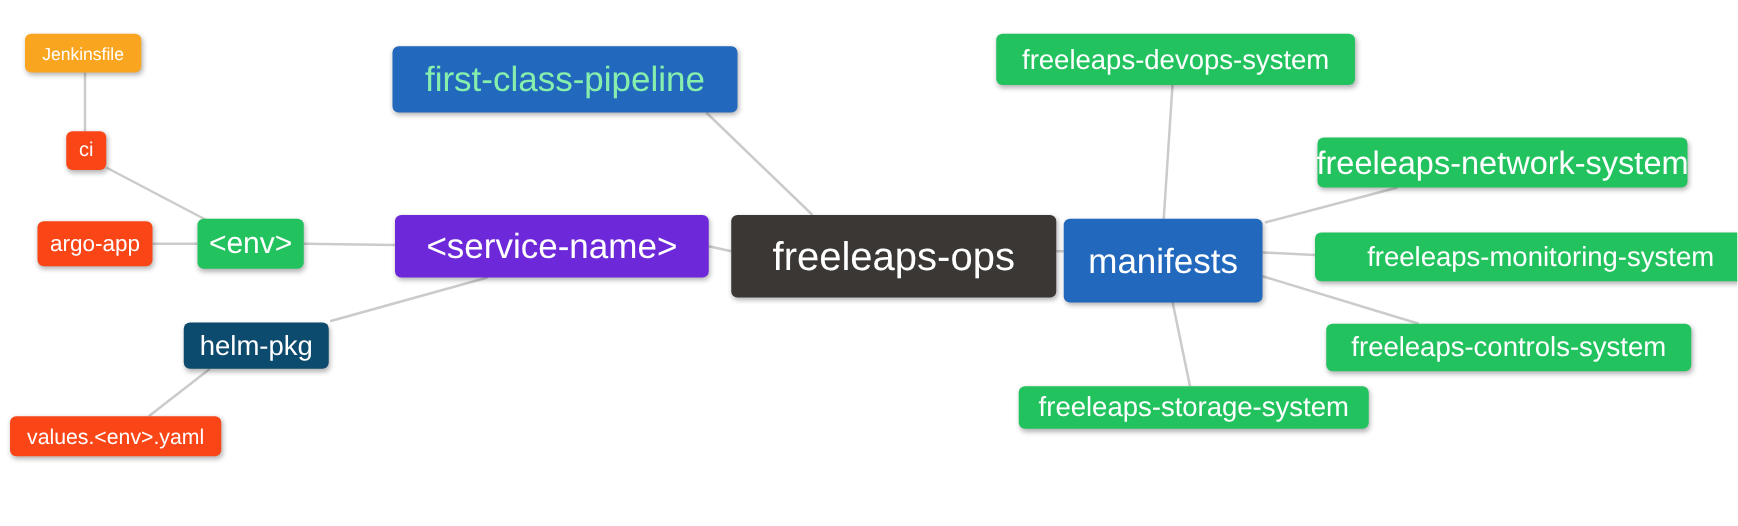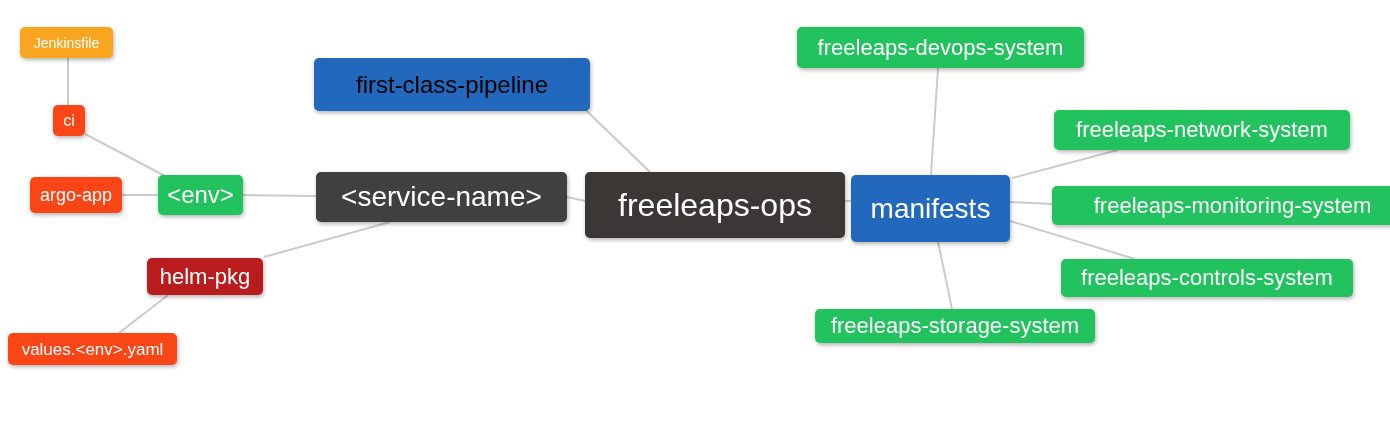--- a/index.html
+++ b/index.html
@@ -60,28 +60,28 @@
       <line x1="565" y1="90" x2="650" y2="172" stroke="#CBCBCB" stroke-width="2"></line>
       <line x1="845" y1="201" x2="851" y2="201" stroke="#CBCBCB" stroke-width="2"></line>
       <line x1="938" y1="68" x2="931" y2="175" stroke="#CBCBCB" stroke-width="2"></line>
       <line x1="1012" y1="178" x2="1118" y2="150" stroke="#CBCBCB" stroke-width="2"></line>
       <line x1="1010" y1="202" x2="1052" y2="204" stroke="#CBCBCB" stroke-width="2"></line>
       <line x1="1010" y1="221" x2="1135" y2="259" stroke="#CBCBCB" stroke-width="2"></line>
       <line x1="935" y1="227" x2="952" y2="309" stroke="#CBCBCB" stroke-width="2"></line>
     </svg>
   <div id="node-layer">
       <div class="node" style="left: 585px; top: 172px; width: 260px; height: 66px; font-size: 32px; background: rgb(58, 55, 53); color: rgb(255, 255, 255);">freeleaps-ops</div>
-      <div class="node" style="left: 314px; top: 37px; width: 276px; height: 53px; font-size: 24px; background: rgb(34, 104, 189); color: #000000; margin-top: 21px;">first-class-pipeline</div>
-      <div class="node" style="left: 316px; top: 172px; width: 251px; height: 50px; font-size: 28px; background: #404040; color: rgb(255, 255, 255);">&lt;service-name&gt;</div>
+      <div class="node" style="left: 314px; top: 37px; width: 276px; height: 53px; font-size: 28px; background: rgb(34, 104, 189); color: #86efac;">first-class-pipeline</div>
+      <div class="node" style="left: 316px; top: 172px; width: 251px; height: 50px; font-size: 28px; background: #6d28d9; color: rgb(255, 255, 255);">&lt;service-name&gt;</div>
       <div class="node" style="left: 851px; top: 175px; width: 159px; height: 67px; font-size: 28px; background: rgb(34, 104, 189); color: rgb(255, 255, 255);">manifests</div>
       <div class="node" style="left: 158px; top: 175px; width: 85px; height: 40px; font-size: 24px; background: rgb(34, 195, 94); color: rgb(255, 255, 255);">&lt;env&gt;</div>
-      <div class="node" style="left: 147px; top: 258px; width: 116px; height: 37px; font-size: 22px; background: #b91c1c; color: rgb(255, 255, 255);">helm-pkg</div>
+      <div class="node" style="left: 147px; top: 258px; width: 116px; height: 37px; font-size: 22px; background: #0c4a6e; color: rgb(255, 255, 255);">helm-pkg</div>
       <div class="node" style="left: 53px; top: 105px; width: 32px; height: 31px; font-size: 16px; background: rgb(250, 69, 23); color: rgb(255, 255, 255);">ci</div>
       <div class="node" style="left: 30px; top: 177px; width: 92px; height: 36px; font-size: 18px; background: rgb(250, 69, 23); color: rgb(255, 255, 255); text-align: right;">argo-app</div>
       <div class="node" style="left: 20px; top: 27px; width: 93px; height: 31px; font-size: 14px; background: rgb(249, 165, 31); color: rgb(255, 255, 255);">Jenkinsfile</div>
       <div class="node" style="left: 8px; top: 333px; width: 169px; height: 32px; font-size: 17px; background: rgb(250, 69, 23); color: rgb(255, 255, 255);">values.&lt;env&gt;.yaml</div>
       <div class="node" style="left: 797px; top: 27px; width: 287px; height: 41px; font-size: 22px; background: rgb(34, 195, 94); color: rgb(255, 255, 255);">freeleaps-devops-system</div>
-      <div class="node" style="left: 1054px; top: 110px; width: 296px; height: 40px; font-size: 22px; background: rgb(34, 195, 94); color: rgb(255, 255, 255);">freeleaps-network-system</div>
+      <div class="node" style="left: 1054px; top: 110px; width: 296px; height: 40px; font-size: 26px; background: rgb(34, 195, 94); color: rgb(255, 255, 255);">freeleaps-network-system</div>
       <div class="node" style="left: 1052px; top: 186px; width: 361px; height: 39px; font-size: 22px; background: rgb(34, 195, 94); color: rgb(255, 255, 255);">freeleaps-monitoring-system</div>
       <div class="node" style="left: 1061px; top: 259px; width: 292px; height: 38px; font-size: 22px; background: rgb(34, 195, 94); color: rgb(255, 255, 255);">freeleaps-controls-system</div>
       <div class="node" style="left: 815px; top: 309px; width: 280px; height: 34px; font-size: 22px; background: rgb(34, 195, 94); color: rgb(255, 255, 255);">freeleaps-storage-system</div>
     </div>
 </div>
 
 </body></html>

